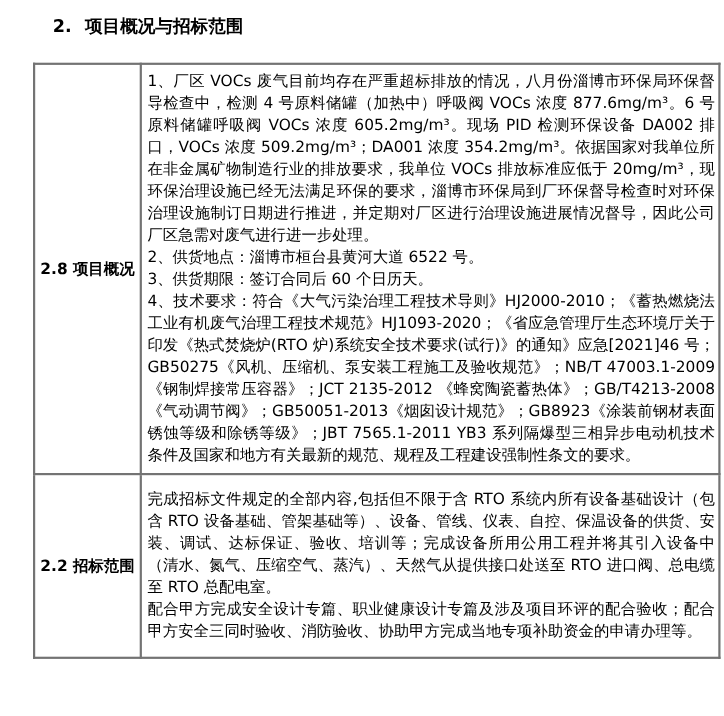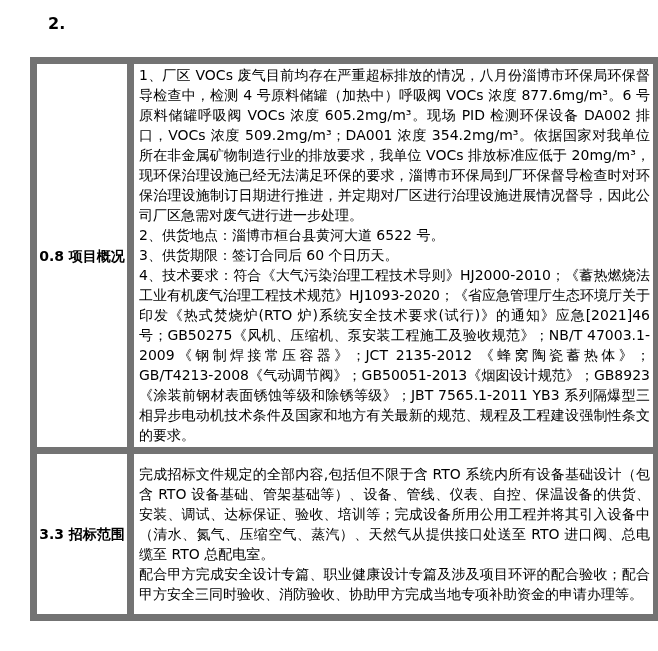--- a/index.html
+++ b/index.html
@@ -34,21 +34,21 @@
   }
   table.doc-table {
     position: absolute;
     left: 30px;
     top: 57px;
     width: 623px;
     border-collapse: collapse;
     table-layout: fixed;
   }
   table.doc-table td {
-    border: 7px solid #737373;
+    border: 2px solid #737373;
     font-size: 14px;
     vertical-align: middle;
   }
   td.label-cell {
     width: 97px;
     font-weight: bold;
     text-align: center;
     vertical-align: middle;
     padding: 2px;
     line-height: 18px;
@@ -69,35 +69,36 @@
   tr.row-overview  { height: 373px; }
   tr.row-scope     { height: 167px; }
 </style>
 </head>
 <body>
 
 <div class="page">
 
   <div class="page-title">
     <span class="title-number">2.</span>
+    <span class="title-text">项目概况与招标范围</span>
   </div>
 
   <table class="doc-table">
     <tbody>
       <tr class="row-overview">
-        <td class="label-cell">0.8 项目概况</td>
+        <td class="label-cell">2.8 项目概况</td>
         <td class="content-cell">
           <p>1、厂区 VOCs 废气目前均存在严重超标排放的情况，八月份淄博市环保局环保督导检查中，检测 4 号原料储罐（加热中）呼吸阀 VOCs 浓度 877.6mg/m³。6 号原料储罐呼吸阀 VOCs 浓度 605.2mg/m³。现场 PID 检测环保设备 DA002 排口，VOCs 浓度 509.2mg/m³；DA001 浓度 354.2mg/m³。依据国家对我单位所在非金属矿物制造行业的排放要求，我单位 VOCs 排放标准应低于 20mg/m³，现环保治理设施已经无法满足环保的要求，淄博市环保局到厂环保督导检查时对环保治理设施制订日期进行推进，并定期对厂区进行治理设施进展情况督导，因此公司厂区急需对废气进行进一步处理。</p>
           <p>2、供货地点：淄博市桓台县黄河大道 6522 号。</p>
           <p>3、供货期限：签订合同后 60 个日历天。</p>
           <p>4、技术要求：符合《大气污染治理工程技术导则》HJ2000-2010；《蓄热燃烧法工业有机废气治理工程技术规范》HJ1093-2020；《省应急管理厅生态环境厅关于印发《热式焚烧炉(RTO 炉)系统安全技术要求(试行)》的通知》应急[2021]46 号；GB50275《风机、压缩机、泵安装工程施工及验收规范》；NB/T 47003.1-2009《钢制焊接常压容器》；JCT 2135-2012 《蜂窝陶瓷蓄热体》；GB/T4213-2008《气动调节阀》；GB50051-2013《烟囱设计规范》；GB8923《涂装前钢材表面锈蚀等级和除锈等级》；JBT 7565.1-2011 YB3 系列隔爆型三相异步电动机技术条件及国家和地方有关最新的规范、规程及工程建设强制性条文的要求。</p>
         </td>
       </tr>
       <tr class="row-scope">
-        <td class="label-cell">3.3 招标范围</td>
+        <td class="label-cell">2.2 招标范围</td>
         <td class="content-cell">
           <p>完成招标文件规定的全部内容,包括但不限于含 RTO 系统内所有设备基础设计（包含 RTO 设备基础、管架基础等）、设备、管线、仪表、自控、保温设备的供货、安装、调试、达标保证、验收、培训等；完成设备所用公用工程并将其引入设备中（清水、氮气、压缩空气、蒸汽）、天然气从提供接口处送至 RTO 进口阀、总电缆至 RTO 总配电室。</p>
           <p>配合甲方完成安全设计专篇、职业健康设计专篇及涉及项目环评的配合验收；配合甲方安全三同时验收、消防验收、协助甲方完成当地专项补助资金的申请办理等。</p>
         </td>
       </tr>
     </tbody>
   </table>
 
 </div>
 

